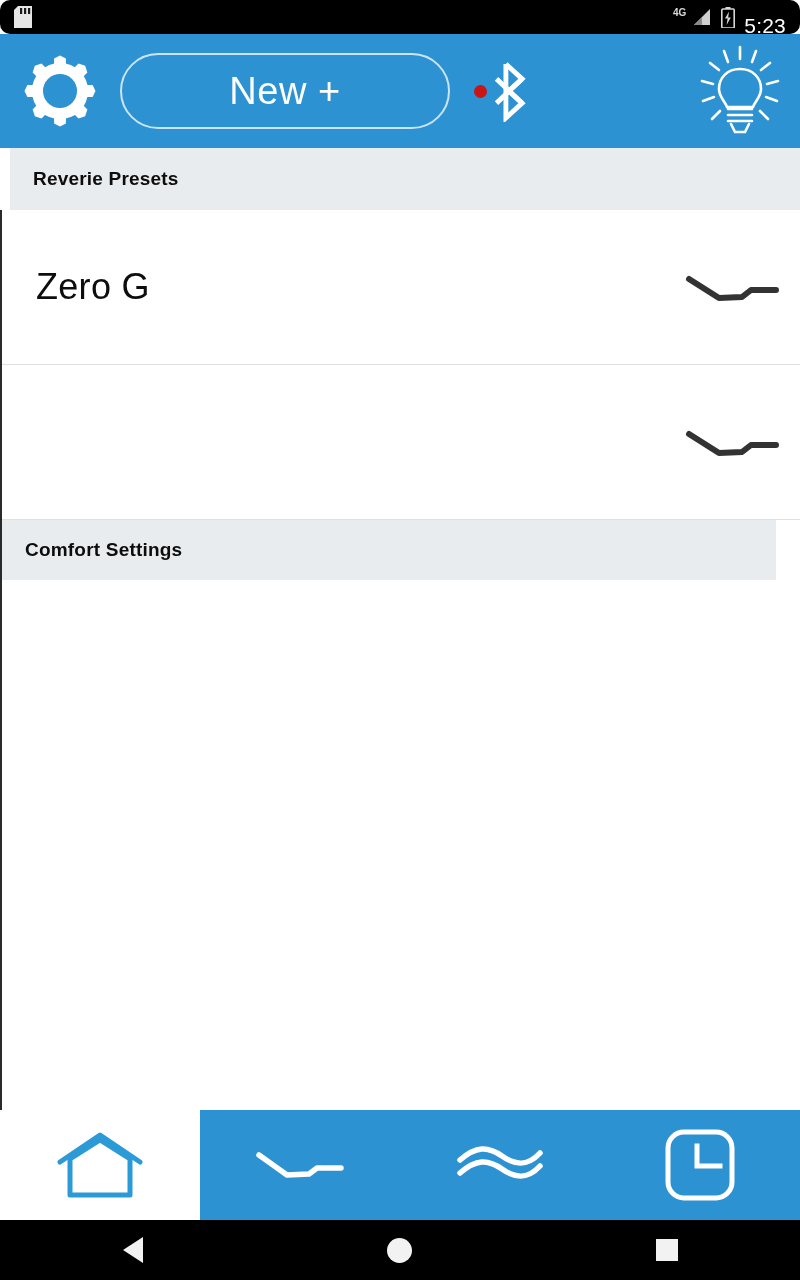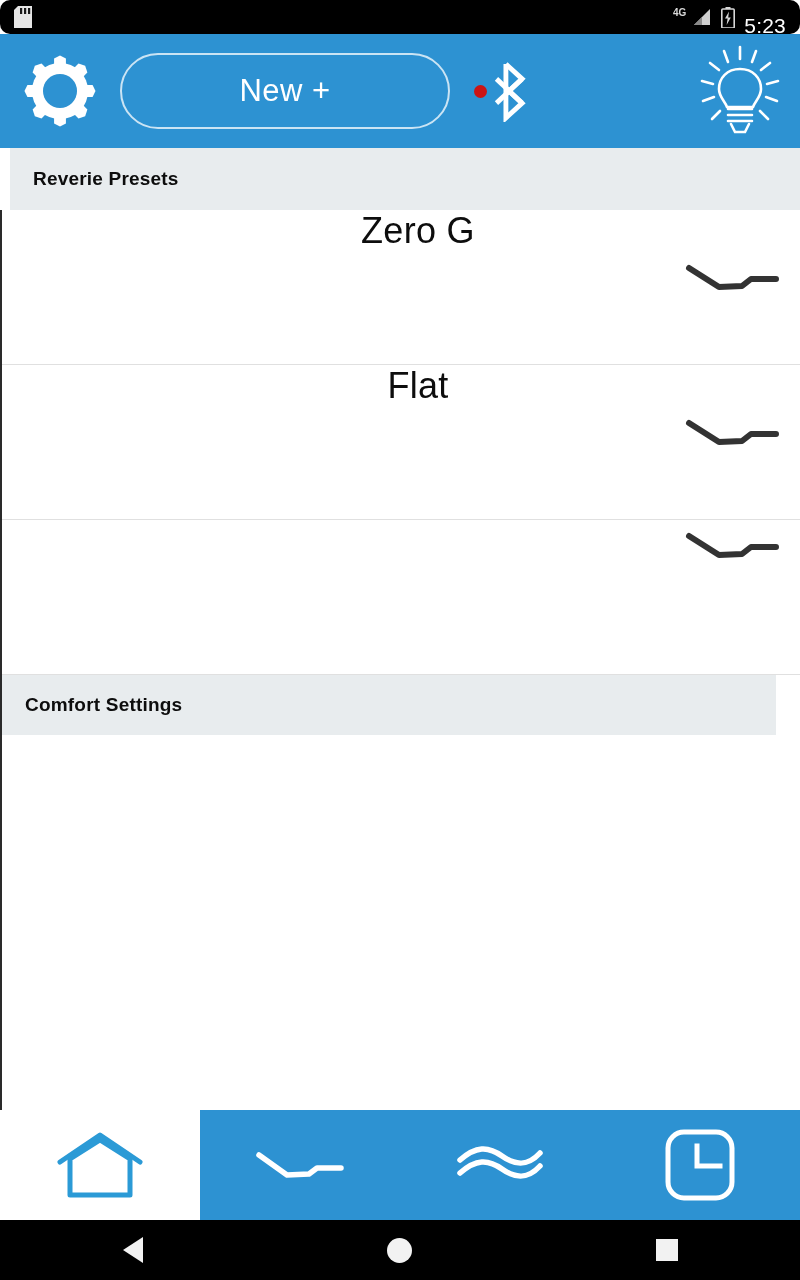--- a/index.html
+++ b/index.html
@@ -57,21 +57,21 @@
   .gear-wrap {
     width:120px;
     display:flex; align-items:center; justify-content:center;
   }
   .new-btn {
     width:330px; height:76px;
     border:2px solid rgba(255,255,255,.75);
     border-radius:38px;
     display:flex; align-items:center; justify-content:center;
     color:#ffffff;
-    font-size:31px;
+    font-size:38px;
     font-weight:400;
     letter-spacing:0.5px;
     background:transparent;
     cursor:pointer;
   }
   .bt-wrap {
     width:110px;
     display:flex; align-items:center; justify-content:center;
     position:relative;
   }
@@ -110,21 +110,20 @@
   }
 
   
   .preset-row {
     position:relative;
     width:798px; height:155px;
     background:#ffffff;
     border-bottom:1px solid #e0e0e0;
     display:flex; align-items:center;
     cursor:pointer;
-    flex-direction:column;
   }
   .preset-label {
     font-size:36px;
     font-weight:400;
     color:#0d0d0d;
     letter-spacing:0.3px;
     padding-left:34px;
   }
   .preset-icon {
     margin-left:auto;
@@ -282,28 +281,20 @@
 
     <div class="preset-row">
       <span class="preset-label">Zero G</span>
       <span class="preset-icon">
         <svg width="95" height="48" viewBox="0 0 95 48">
           <path d="M4 16 L34 35 L57 34 L66 27 L91 27" fill="none" stroke="#333333" stroke-width="6" stroke-linecap="round" stroke-linejoin="round"></path>
         </svg>
       </span>
     </div>
 
-    <div class="preset-row">
-      <span class="preset-label">Flat</span>
-      <span class="preset-icon">
-        <svg width="95" height="48" viewBox="0 0 95 48">
-          <path d="M4 16 L34 35 L57 34 L66 27 L91 27" fill="none" stroke="#333333" stroke-width="6" stroke-linecap="round" stroke-linejoin="round"></path>
-        </svg>
-      </span>
-    </div>
 
     <div class="preset-row">
       <span class="preset-icon">
         <svg width="95" height="48" viewBox="0 0 95 48">
           <path d="M4 16 L34 35 L57 34 L66 27 L91 27" fill="none" stroke="#333333" stroke-width="6" stroke-linecap="round" stroke-linejoin="round"></path>
         </svg>
       </span>
     </div>
 
     <div class="settings-group">

